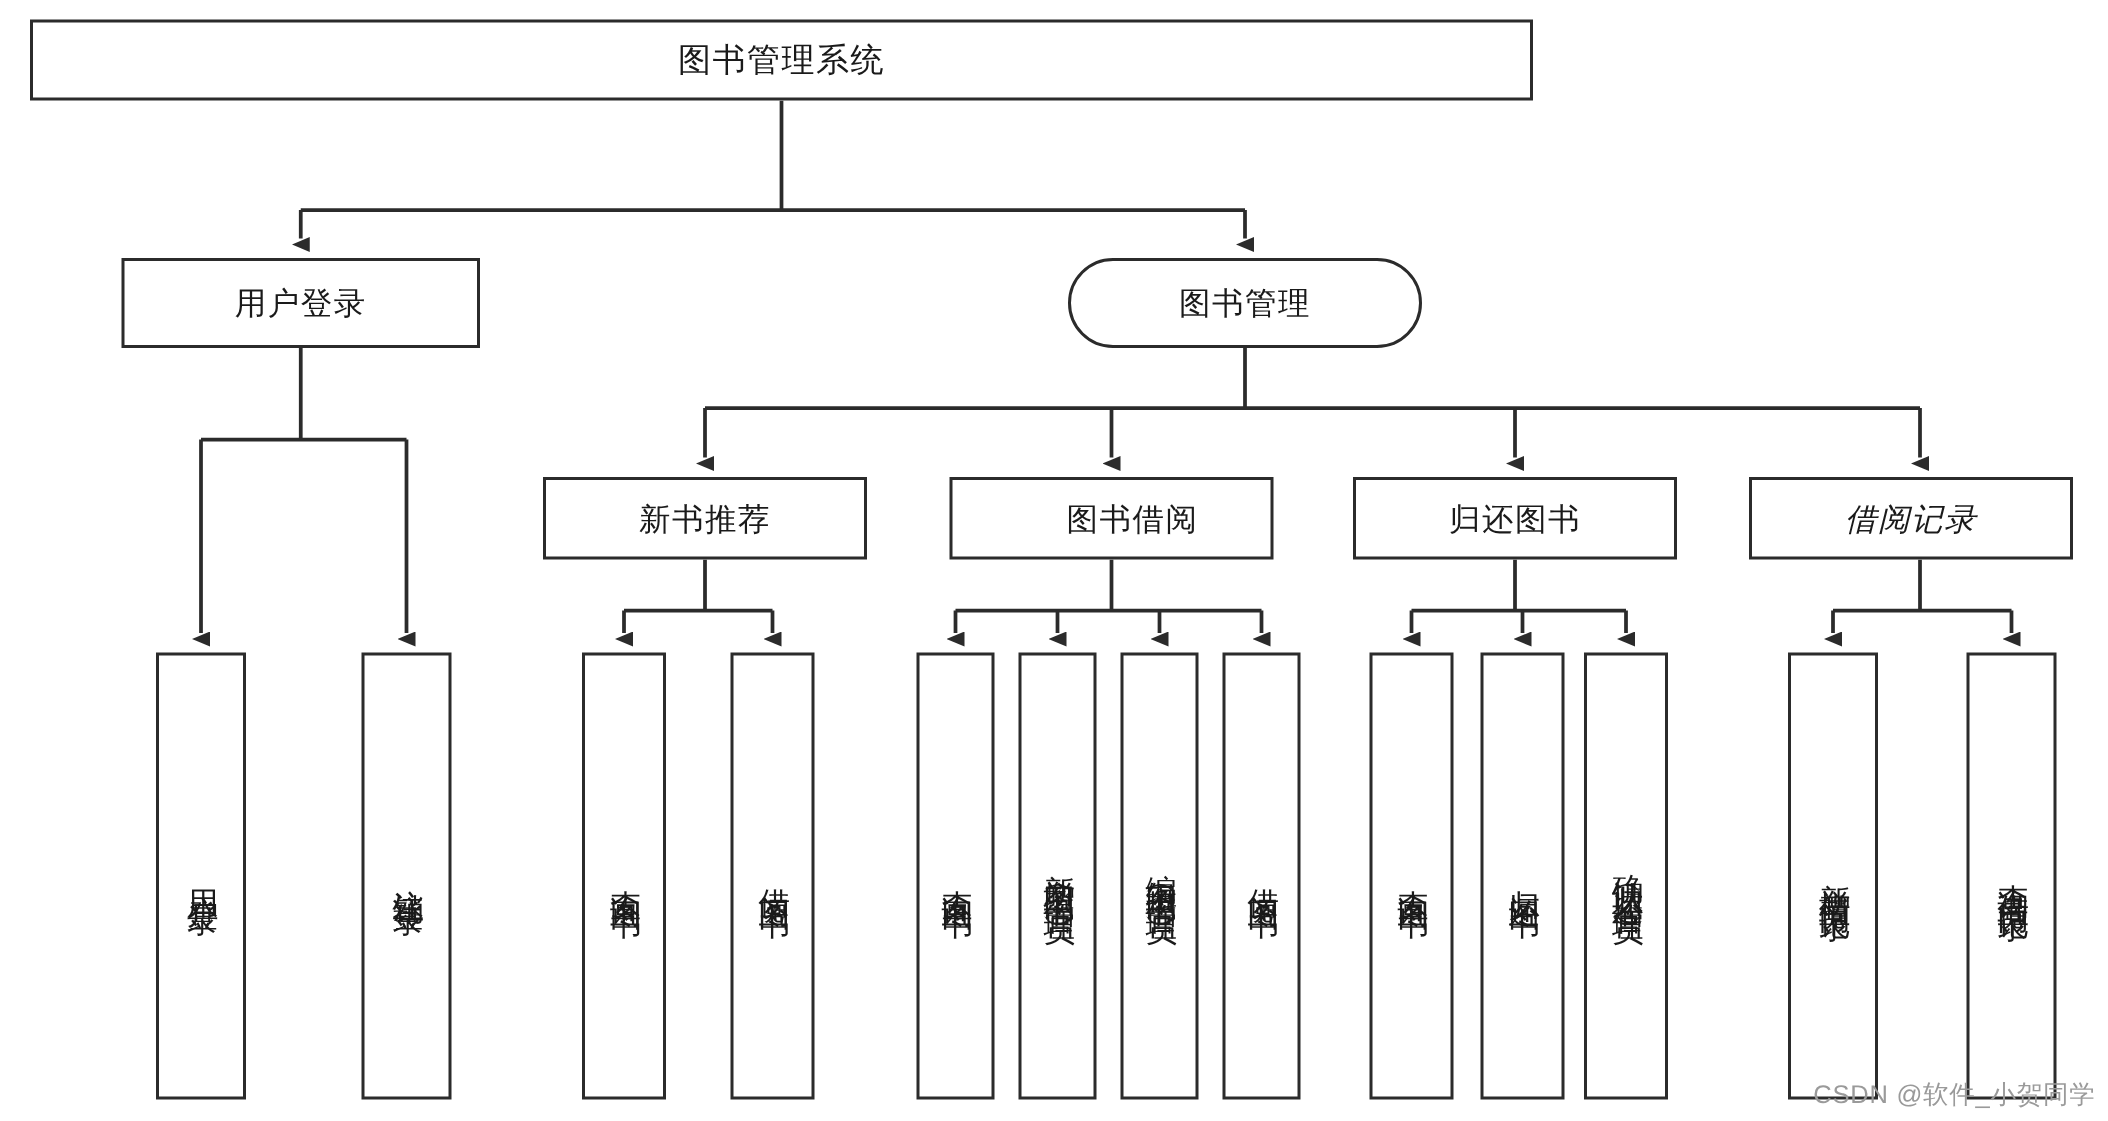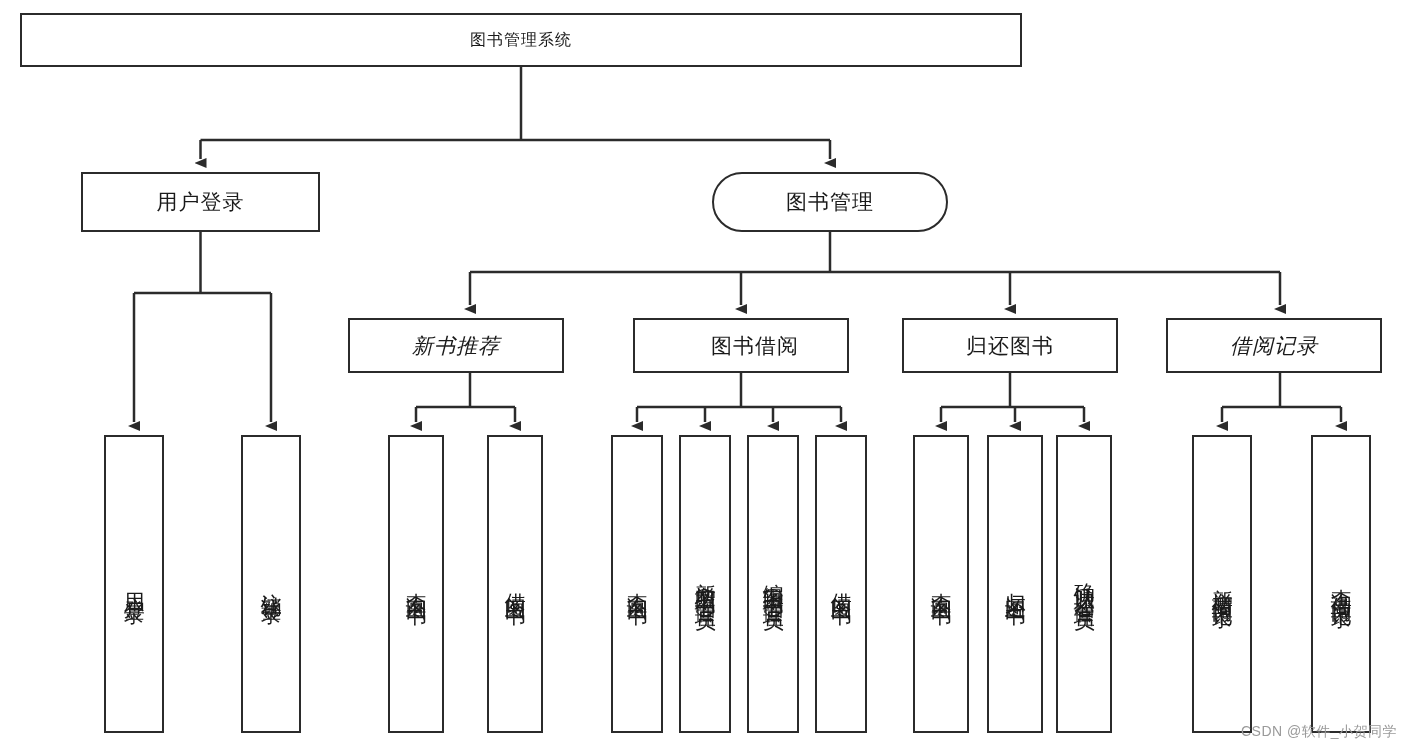--- a/index.html
+++ b/index.html
@@ -48,27 +48,27 @@
     writing-mode: vertical-rl;
     text-orientation: upright;
     line-height: 1.25;
     white-space: nowrap;
     letter-spacing: 4px;
   }
   .node.horiz .lbl {
     white-space: nowrap;
   }
   #root-node {
-    font-size: 16px;
+    font-size: 22px;
   }
   #watermark {
     position: absolute;
     right: 8px;
     bottom: 6px;
-    font-size: 14px;
+    font-size: 17px;
     color: #9a9a9a;
     letter-spacing: 0.5px;
     white-space: nowrap;
   }
 </style>
 </head>
 <body>
 
 <div id="canvas">
 
@@ -118,21 +118,21 @@
   <div id="node-layer">
       <div class="node horiz" id="root-node" style="left: 20px; top: 13px; width: 1002px; height: 54px;">
         <span class="lbl">图书管理系统</span>
       </div>
       <div class="node horiz" id="node-user-login" style="left: 81px; top: 172px; width: 239px; height: 60px;">
         <span class="lbl">用户登录</span>
       </div>
       <div class="node horiz" id="node-book-management" style="left: 712px; top: 172px; width: 236px; height: 60px; border-radius: 30px;">
         <span class="lbl">图书管理</span>
       </div>
-      <div class="node horiz" id="node-new-book-recommend" style="left: 348px; top: 318px; width: 216px; height: 55px; font-style: italic;">
+      <div class="node horiz" id="node-new-book-recommend" style="left: 362px; top: 318px; width: 216px; height: 55px;">
         <span class="lbl">新书推荐</span>
       </div>
       <div class="node horiz" id="node-book-borrow" style="left: 633px; top: 318px; width: 216px; height: 55px; padding-left: 28px;">
         <span class="lbl">图书借阅</span>
       </div>
       <div class="node horiz" id="node-current-borrow" style="left: 902px; top: 318px; width: 216px; height: 55px;">
         <span class="lbl">归还图书</span>
       </div>
       <div class="node horiz" id="node-borrow-record" style="left: 1166px; top: 318px; width: 216px; height: 55px; font-style: italic;">
         <span class="lbl">借阅记录</span>

